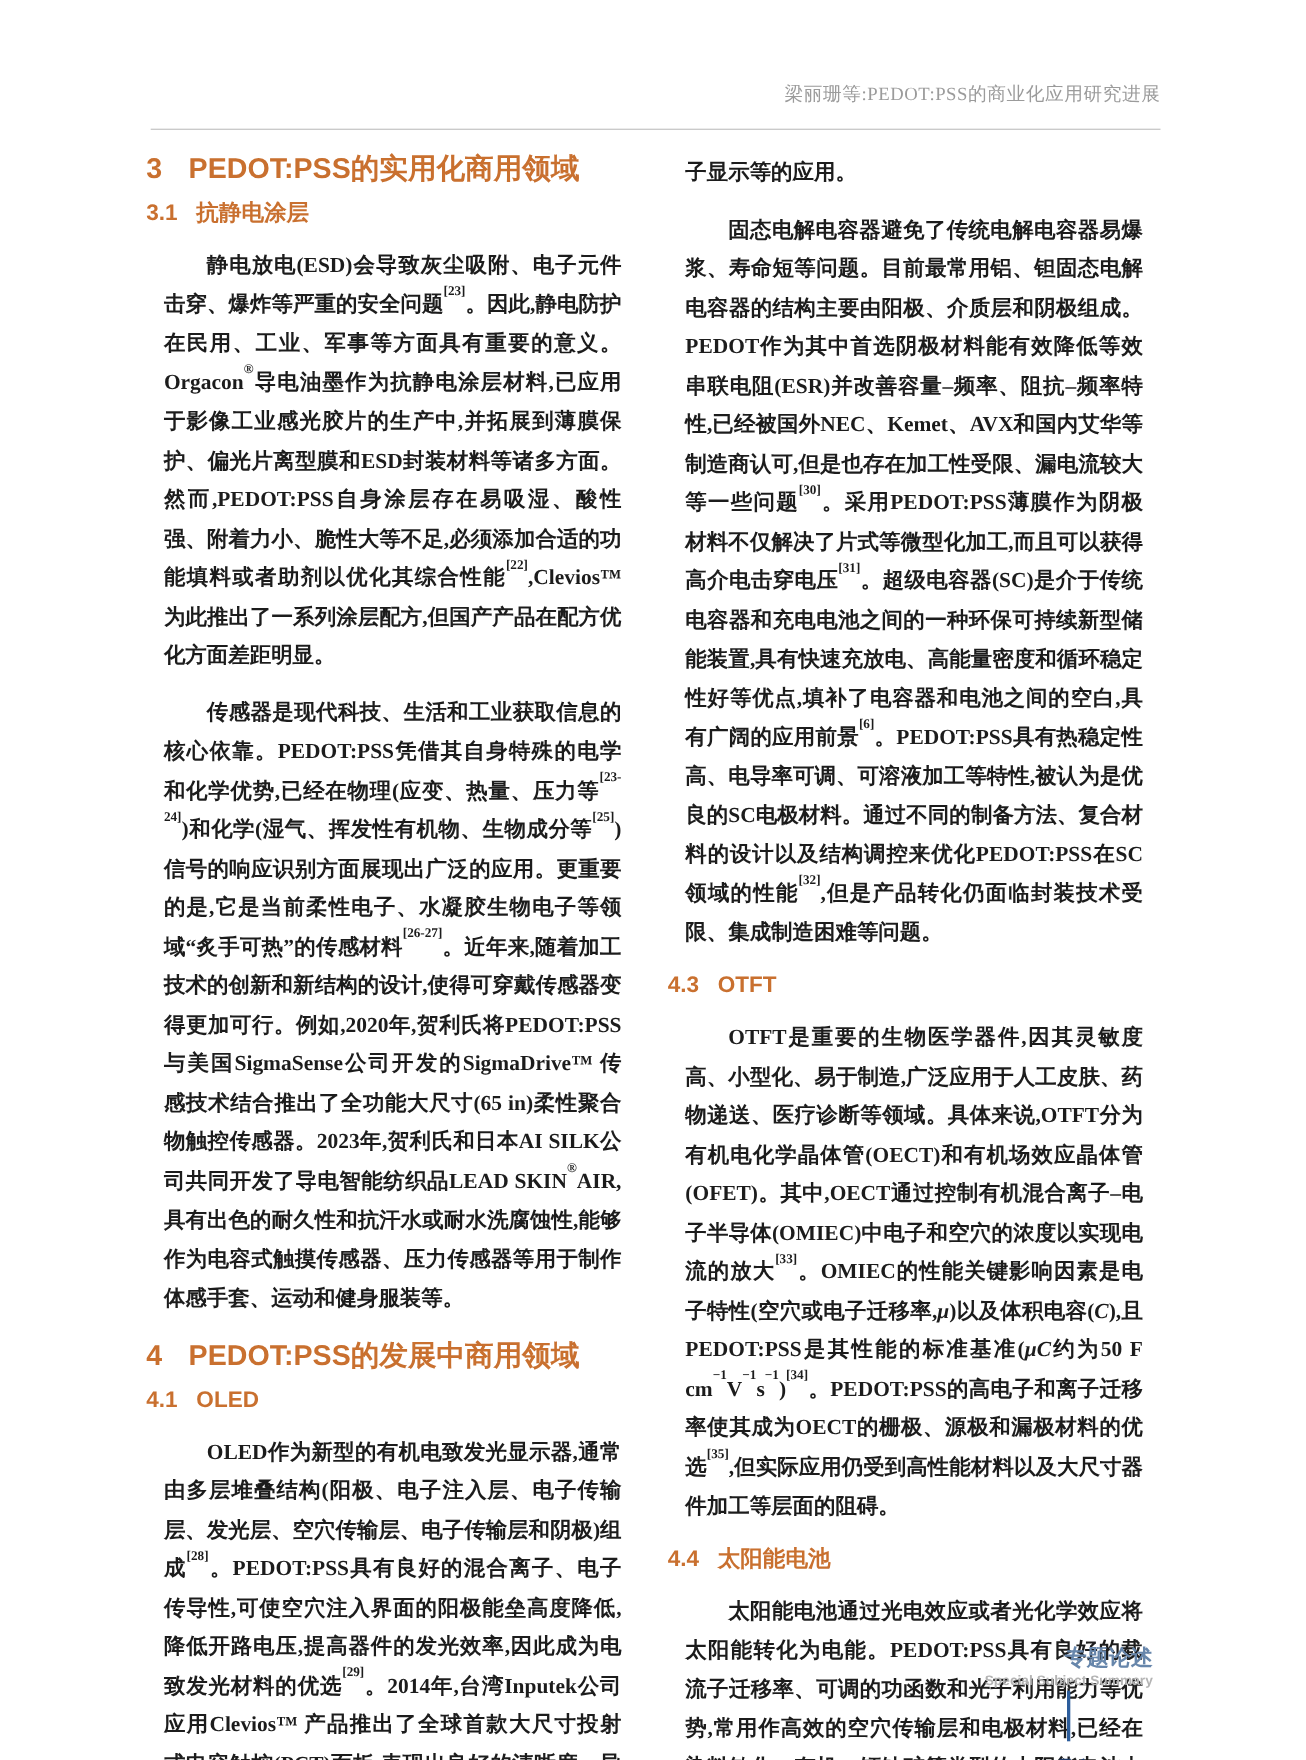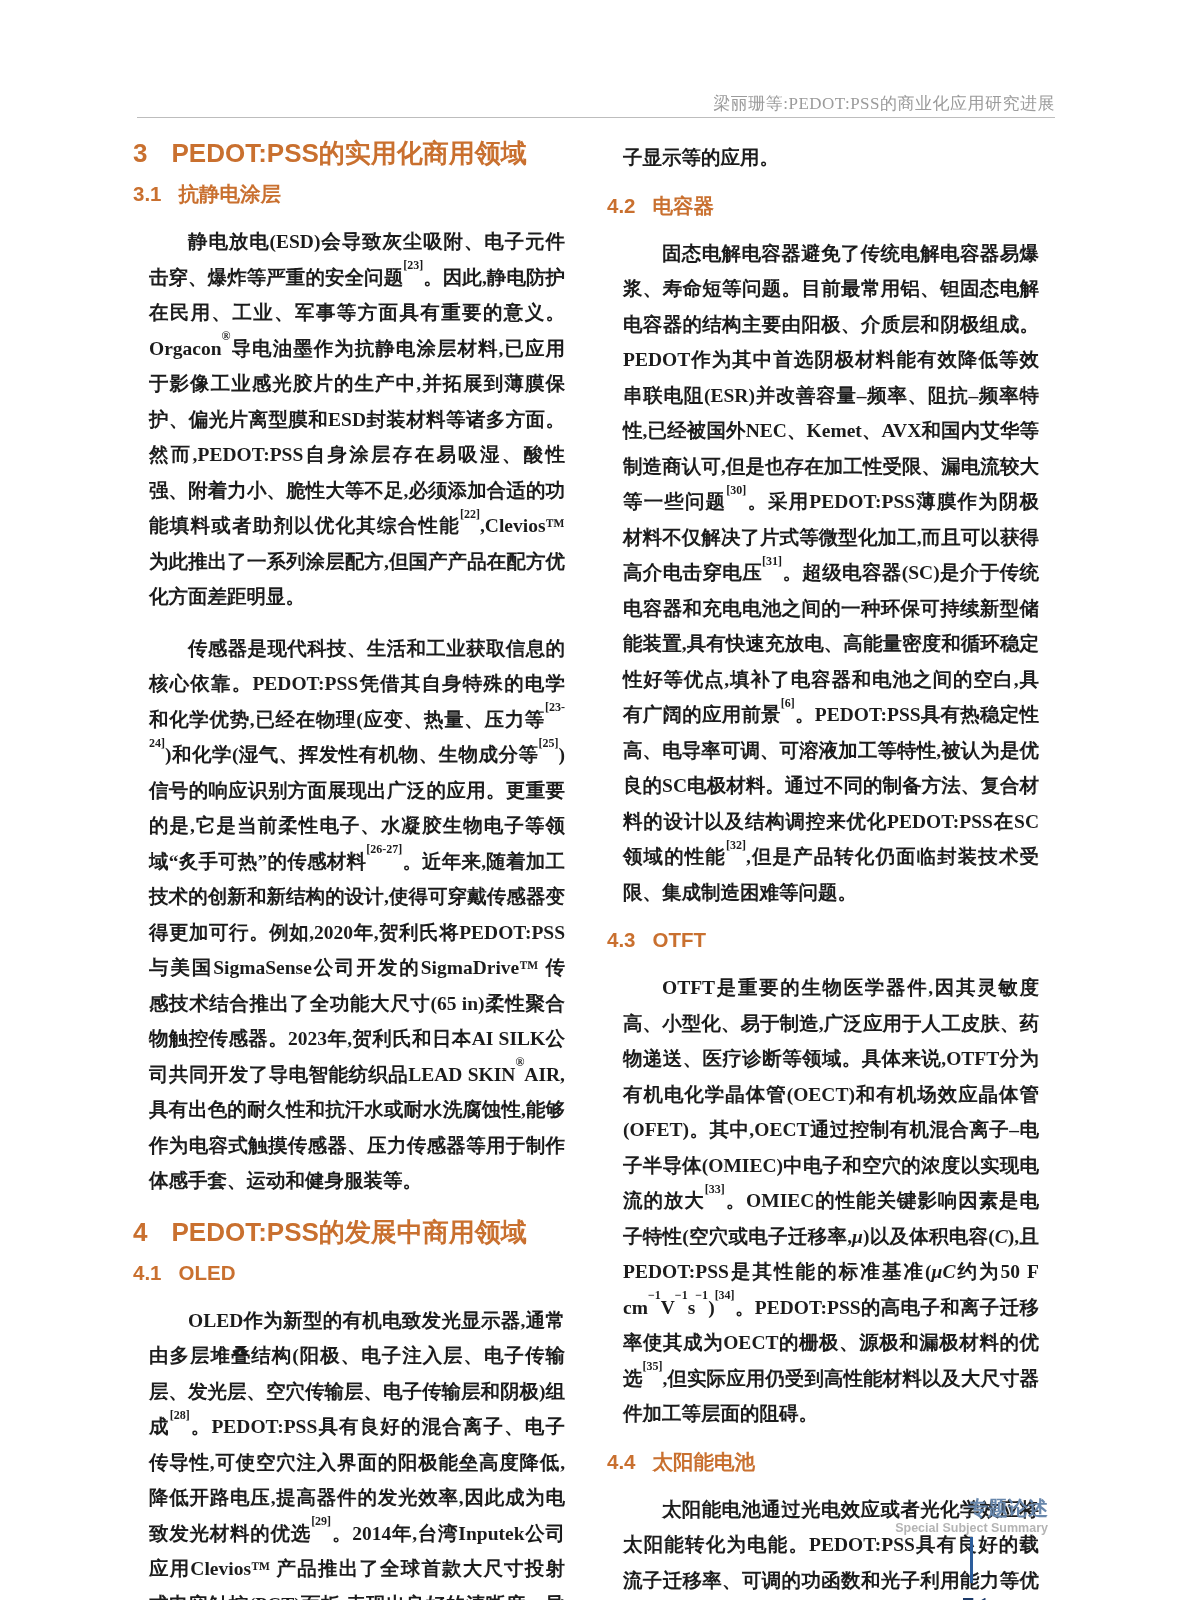--- a/index.html
+++ b/index.html
@@ -12,21 +12,21 @@
     --footer-num:#1c3a68;
     --footer-en:#b4b4b4;
   }
   html,body{margin:0;padding:0;}
   body{
     width:1187px;height:1600px;background:#ffffff;position:relative;
     font-family:"Liberation Serif","DejaVu Serif",serif;color:var(--body-ink);
     overflow:hidden;
   }
   .running-header{
-    position:absolute;top:92px;left:137px;width:918px;
+    position:absolute;top:74px;left:137px;width:918px;
     text-align:right;font-size:17px;letter-spacing:0.5px;color:var(--header-gray);
   }
   .header-rule{
     position:absolute;top:117px;left:137px;width:918px;height:1px;background:var(--rule-gray);
   }
   .content{
     position:absolute;top:124px;left:133px;width:922px;
     display:flex;gap:26px;
   }
   .col{width:448px;}
@@ -82,21 +82,20 @@
       <div class="h1"><span class="num">3</span><span>PEDOT:PSS的实用化商用领域</span></div>
       <div class="h2"><span class="num">3.1</span><span>抗静电涂层</span></div>
       <p class="body-p indent"><span>静电放电(ESD)会导致灰尘吸附、电子元件击穿、爆炸等严重的安全问题</span><sup class="ref">[23]</sup><span>。因此,静电防护在民用、工业、军事等方面具有重要的意义。Orgacon</span><sup class="ref">®</sup><span>导电油墨作为抗静电涂层材料,已应用于影像工业感光胶片的生产中,并拓展到薄膜保护、偏光片离型膜和ESD封装材料等诸多方面。然而,PEDOT:PSS自身涂层存在易吸湿、酸性强、附着力小、脆性大等不足,必须添加合适的功能填料或者助剂以优化其综合性能</span><sup class="ref">[22]</sup><span>,Clevios™ 为此推出了一系列涂层配方,但国产产品在配方优化方面差距明显。</span></p>
       <p class="body-p indent"><span>传感器是现代科技、生活和工业获取信息的核心依靠。PEDOT:PSS凭借其自身特殊的电学和化学优势,已经在物理(应变、热量、压力等</span><sup class="ref">[23-24]</sup><span>)和化学(湿气、挥发性有机物、生物成分等</span><sup class="ref">[25]</sup><span>)信号的响应识别方面展现出广泛的应用。更重要的是,它是当前柔性电子、水凝胶生物电子等领域“炙手可热”的传感材料</span><sup class="ref">[26-27]</sup><span>。近年来,随着加工技术的创新和新结构的设计,使得可穿戴传感器变得更加可行。例如,2020年,贺利氏将PEDOT:PSS与美国SigmaSense公司开发的SigmaDrive™ 传感技术结合推出了全功能大尺寸(65 in)柔性聚合物触控传感器。2023年,贺利氏和日本AI SILK公司共同开发了导电智能纺织品LEAD SKIN</span><sup class="ref">®</sup><span>AIR,具有出色的耐久性和抗汗水或耐水洗腐蚀性,能够作为电容式触摸传感器、压力传感器等用于制作体感手套、运动和健身服装等。</span></p>
       <div class="h1"><span class="num">4</span><span>PEDOT:PSS的发展中商用领域</span></div>
       <div class="h2"><span class="num">4.1</span><span>OLED</span></div>
       <p class="body-p indent"><span>OLED作为新型的有机电致发光显示器,通常由多层堆叠结构(阳极、电子注入层、电子传输层、发光层、空穴传输层、电子传输层和阴极)组成</span><sup class="ref">[28]</sup><span>。PEDOT:PSS具有良好的混合离子、电子传导性,可使空穴注入界面的阳极能垒高度降低,降低开路电压,提高器件的发光效率,因此成为电致发光材料的优选</span><sup class="ref">[29]</sup><span>。2014年,台湾Inputek公司应用Clevios™ 产品推出了全球首款大尺寸投射式电容触控(PCT)面板,表现出良好的清晰度、导电性。2015年,贺利氏与台湾工研院将基于Clevios™ 产品的外挂式触控面板与有源矩阵OLED技术相融合,推出了一款高柔性触控设备。在未来,将触控传感电极与OLED功能层集成,有望实现轻薄、供应链结构简化的OLED触控一体机的制造。到目前为止,研究人员在材料开发、器件结构设计、加工处理等方面深入研究,以期优化器件性能以满足柔性电</span></p>
     </div>
   <div class="col" id="col-right">
       <p class="body-p"><span>子显示等的应用。</span></p>
-      <div class="h2"><span class="num">4.2</span><span>电容器</span></div>
       <p class="body-p indent"><span>固态电解电容器避免了传统电解电容器易爆浆、寿命短等问题。目前最常用铝、钽固态电解电容器的结构主要由阳极、介质层和阴极组成。PEDOT作为其中首选阴极材料能有效降低等效串联电阻(ESR)并改善容量–频率、阻抗–频率特性,已经被国外NEC、Kemet、AVX和国内艾华等制造商认可,但是也存在加工性受限、漏电流较大等一些问题</span><sup class="ref">[30]</sup><span>。采用PEDOT:PSS薄膜作为阴极材料不仅解决了片式等微型化加工,而且可以获得高介电击穿电压</span><sup class="ref">[31]</sup><span>。超级电容器(SC)是介于传统电容器和充电电池之间的一种环保可持续新型储能装置,具有快速充放电、高能量密度和循环稳定性好等优点,填补了电容器和电池之间的空白,具有广阔的应用前景</span><sup class="ref">[6]</sup><span>。PEDOT:PSS具有热稳定性高、电导率可调、可溶液加工等特性,被认为是优良的SC电极材料。通过不同的制备方法、复合材料的设计以及结构调控来优化PEDOT:PSS在SC领域的性能</span><sup class="ref">[32]</sup><span>,但是产品转化仍面临封装技术受限、集成制造困难等问题。</span></p>
       <div class="h2"><span class="num">4.3</span><span>OTFT</span></div>
       <p class="body-p indent"><span>OTFT是重要的生物医学器件,因其灵敏度高、小型化、易于制造,广泛应用于人工皮肤、药物递送、医疗诊断等领域。具体来说,OTFT分为有机电化学晶体管(OECT)和有机场效应晶体管(OFET)。其中,OECT通过控制有机混合离子–电子半导体(OMIEC)中电子和空穴的浓度以实现电流的放大</span><sup class="ref">[33]</sup><span>。OMIEC的性能关键影响因素是电子特性(空穴或电子迁移率,</span><span class="it">μ</span><span>)以及体积电容(</span><span class="it">C</span><span>),且PEDOT:PSS是其性能的标准基准(</span><span class="it">μC</span><span>约为50 F cm</span><sup class="ref">−1</sup><span>V</span><sup class="ref">−1</sup><span>s</span><sup class="ref">−1</sup><span>)</span><sup class="ref">[34]</sup><span>。PEDOT:PSS的高电子和离子迁移率使其成为OECT的栅极、源极和漏极材料的优选</span><sup class="ref">[35]</sup><span>,但实际应用仍受到高性能材料以及大尺寸器件加工等层面的阻碍。</span></p>
       <div class="h2"><span class="num">4.4</span><span>太阳能电池</span></div>
       <p class="body-p indent"><span>太阳能电池通过光电效应或者光化学效应将太阳能转化为电能。PEDOT:PSS具有良好的载流子迁移率、可调的功函数和光子利用能力等优势,常用作高效的空穴传输层和电极材料,已经在染料敏化、有机、钙钛矿等类型的太阳能电池中展现优越性</span><sup class="ref">[5,36]</sup><span>。然而,它的原始电导率低、水/氧敏感性、酸性等缺陷,影响了器件的使用效能和稳定性</span><sup class="ref">[31]</sup><span>。通过掺杂、复合以及补充修饰层等方法可改善上述缺陷</span><sup class="ref">[38-39]</sup></p>
     </div>
 </div>
 
 <div class="footer">
   <div class="footer-labels">

